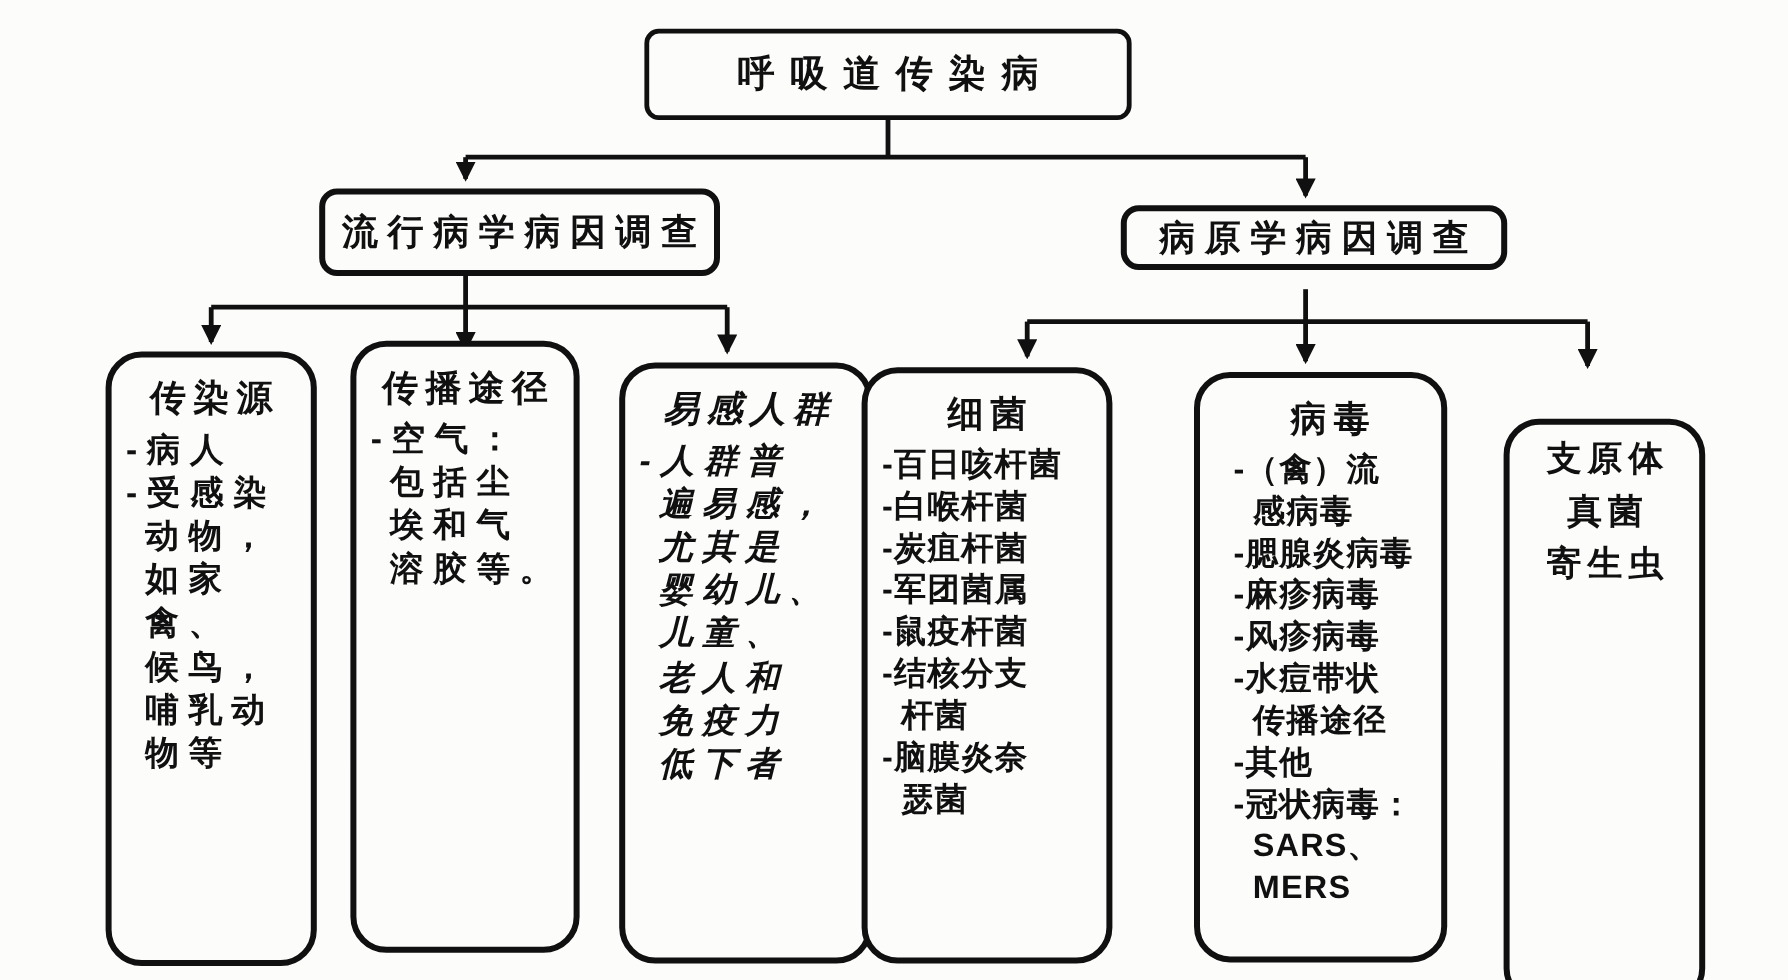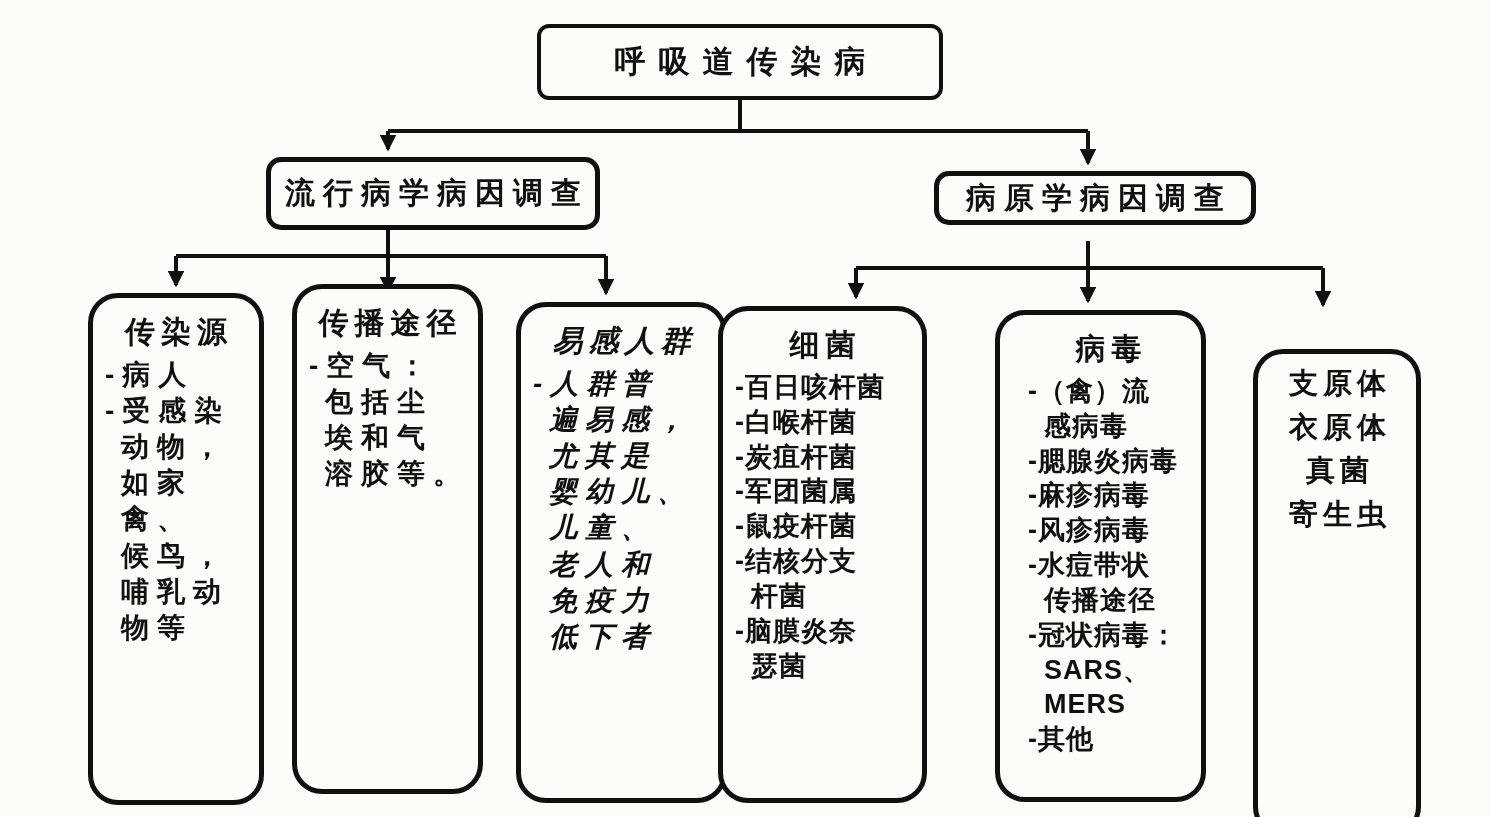--- a/index.html
+++ b/index.html
@@ -131,26 +131,25 @@
 
   <div class="leaf wide" style="left:995px; top:310px; width:211px; height:492px;padding-left:28px;">
     <div class="leaf-title">病毒</div>
     <div class="leaf-item">-（禽）流
 感病毒</div>
     <div class="leaf-item">-腮腺炎病毒</div>
     <div class="leaf-item">-麻疹病毒</div>
     <div class="leaf-item">-风疹病毒</div>
     <div class="leaf-item">-水痘带状
 传播途径</div>
+    <div class="leaf-item">-其他</div>
     <div class="leaf-item">-冠状病毒：
 SARS、
 MERS</div>
-    <div class="leaf-item">-其他</div>
   </div>
 
   <div class="leaf leaf-mycoplasma" style="left:1253px; top:314px; width:168px; height:488px;">
     <div class="big-line">支原体</div>
-    <div class="big-line">衣原体</div>
     <div class="big-line">真菌</div>
     <div class="big-line">寄生虫</div>
   </div>
 
 </div>
 
 </body></html>

